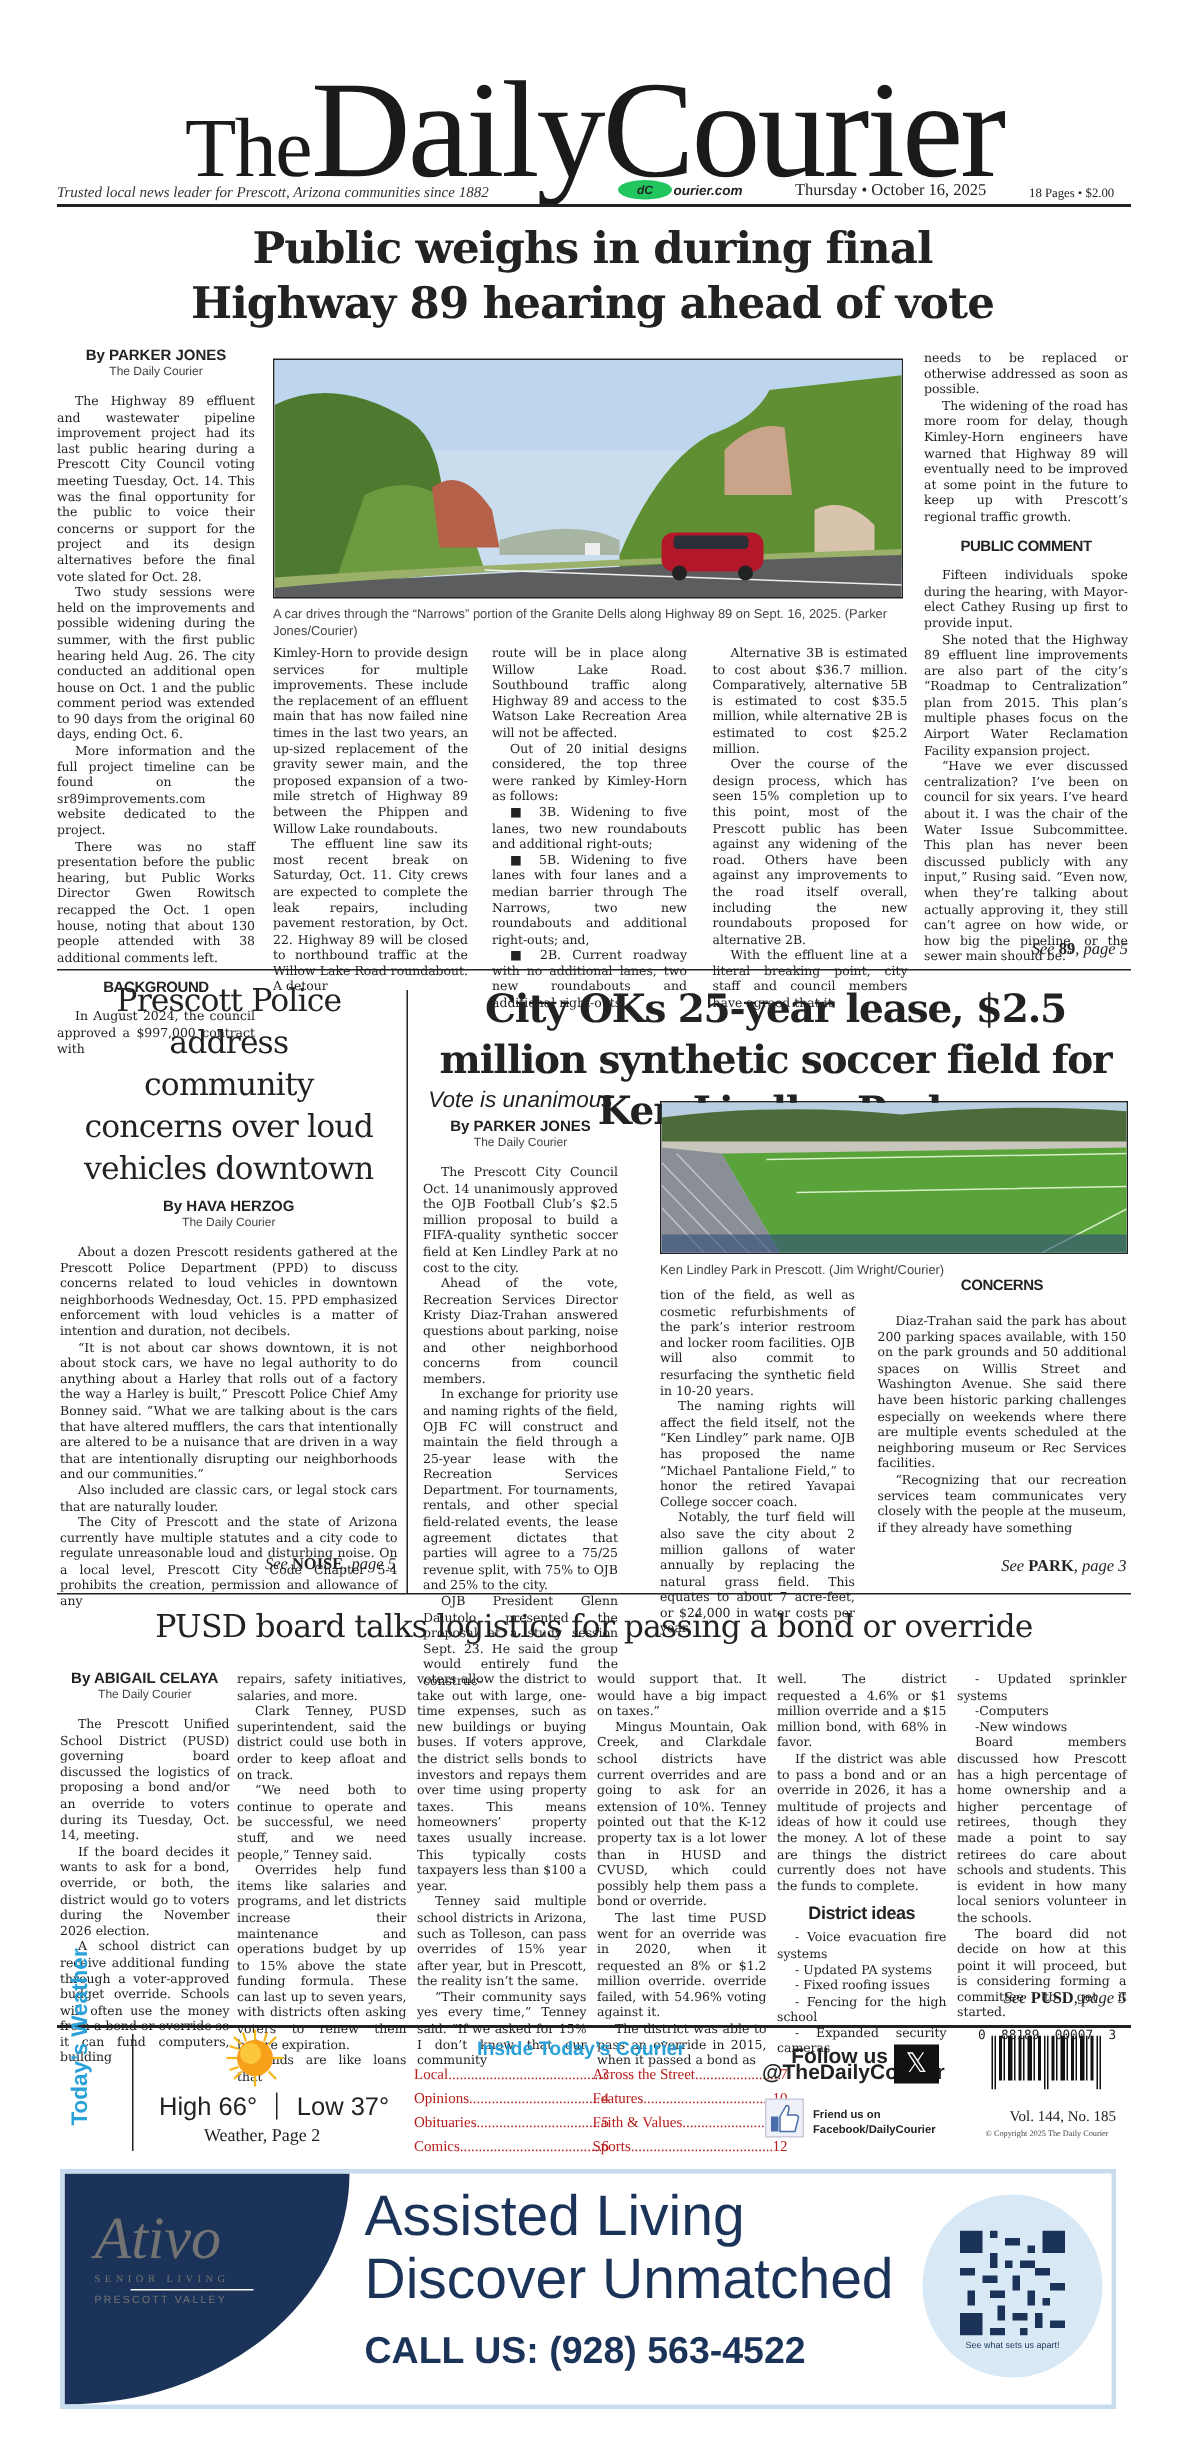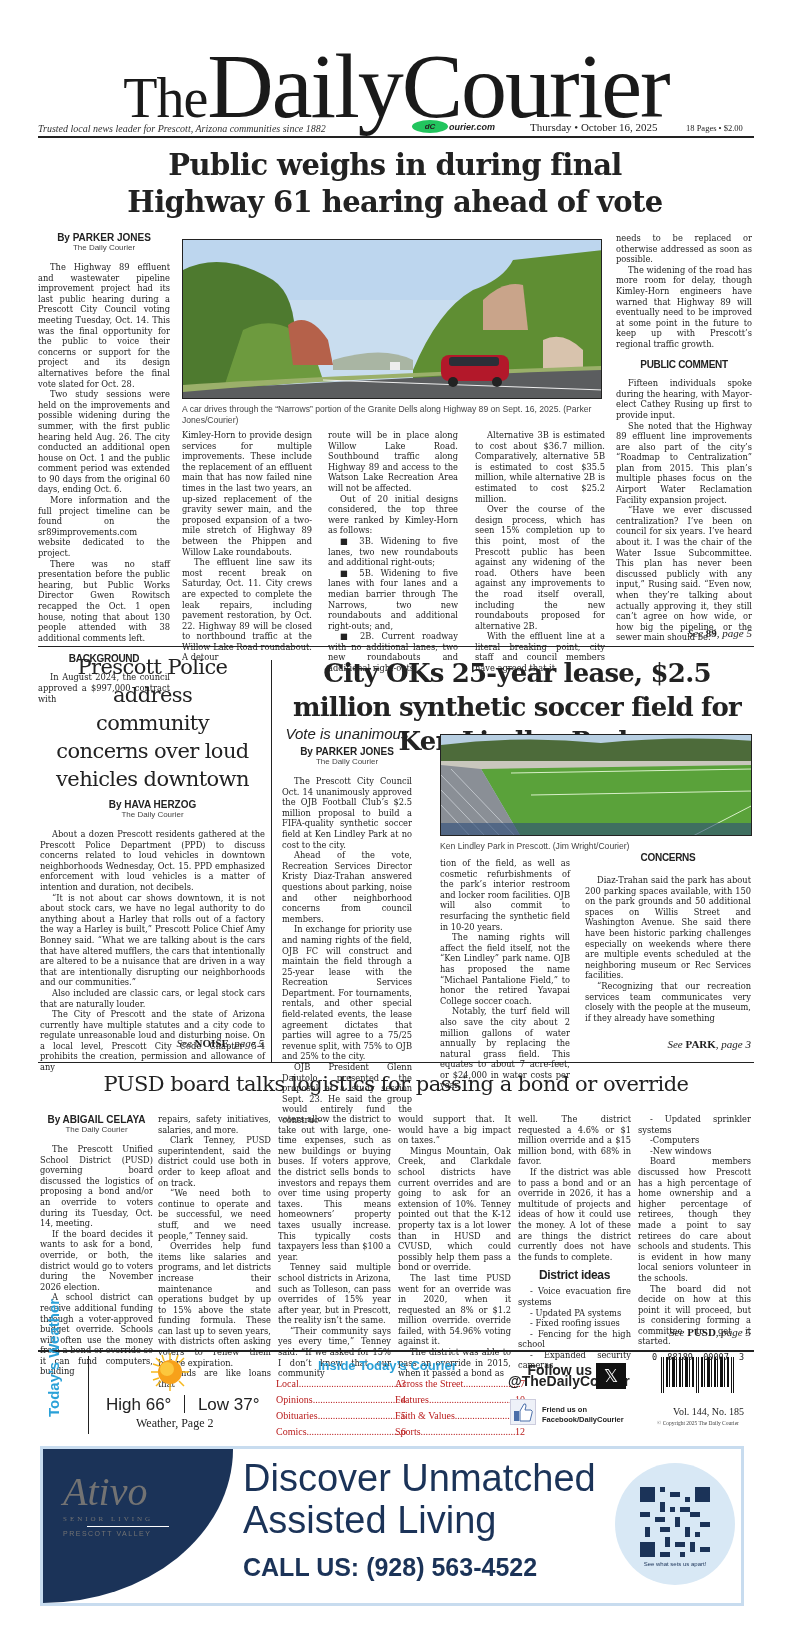--- a/index.html
+++ b/index.html
@@ -54,21 +54,21 @@
 </div>
 <div class="abs tagline">Trusted local news leader for Prescott, Arizona communities since 1882</div>
 <div class="abs dlogo">
     <span class="badge">dC</span>
     <span>ourier.com</span>
   </div>
 <div class="abs date">Thursday • October 16, 2025</div>
 <div class="abs pages">18 Pages • $2.00</div>
 <div class="abs rule" style="left:38px;top:136px;width:716px;height:1.5px"></div>
 
-<h1 class="abs head1">Public weighs in during final Highway 61 hearing ahead of vote</h1>
+<h1 class="abs head1">Public weighs in during final Highway 89 hearing ahead of vote</h1>
 
 <div class="abs" style="left:38px;top:232px;width:132px">
   <div class="byline">By PARKER JONES</div>
   <div class="org">The Daily Courier</div>
   <div class="col" style="margin-top:10px">
     <p>The Highway 89 effluent and wastewater pipeline improvement project had its last public hearing during a Prescott City Council voting meeting Tuesday, Oct. 14. This was the final opportunity for the public to voice their concerns or support for the project and its design alternatives before the final vote slated for Oct. 28.</p>
     <p>Two study sessions were held on the improvements and possible widening during the summer, with the first public hearing held Aug. 26. The city conducted an additional open house on Oct. 1 and the public comment period was extended to 90 days from the original 60 days, ending Oct. 6.</p>
     <p>More information and the full project timeline can be found on the sr89improvements.com website dedicated to the project.</p>
     <p>There was no staff presentation before the public hearing, but Public Works Director Gwen Rowitsch recapped the Oct. 1 open house, noting that about 130 people attended with 38 additional comments left.</p>
   </div>
@@ -360,22 +360,22 @@
 
 <div class="abs ad">
   <div class="blue"></div>
   <div class="abs" style="left:20px;top:22px;width:130px;text-align:left;color:#737373">
     <div style="font-family:'Liberation Serif',serif;font-style:italic;font-size:40px;line-height:42px">Ativo</div>
     <div style="font-family:'Liberation Serif',serif;font-size:7px;letter-spacing:3px;margin-top:2px">SENIOR LIVING</div>
     <div style="width:82px;height:1px;background:#fff;margin:3px auto"></div>
     <div style="font-family:'Liberation Sans',sans-serif;font-size:7px;letter-spacing:1.5px">PRESCOTT VALLEY</div>
   </div>
   <div class="abs" style="left:200px;top:8px">
+    <h2>Assisted Living</h2>
     <h2>Discover Unmatched</h2>
-    <h2>Assisted Living</h2>
     <div class="call" style="margin-top:12px">CALL US: (928) 563-4522</div>
   </div>
   <div class="abs" style="left:572px;top:14px;width:120px;height:122px;border-radius:50%;background:#d8e8f5">
     <svg class="abs" style="left:25px;top:24px" width="70" height="70" viewBox="0 0 14 14">
       <rect width="14" height="14" fill="#d8e8f5"></rect>
       <g fill="#1b3358">
         <rect x="0" y="0" width="3" height="3"></rect>
           <rect x="11" y="0" width="3" height="3"></rect>
           <rect x="0" y="11" width="3" height="3"></rect>
         <rect x="4" y="0" width="1" height="1"></rect>

